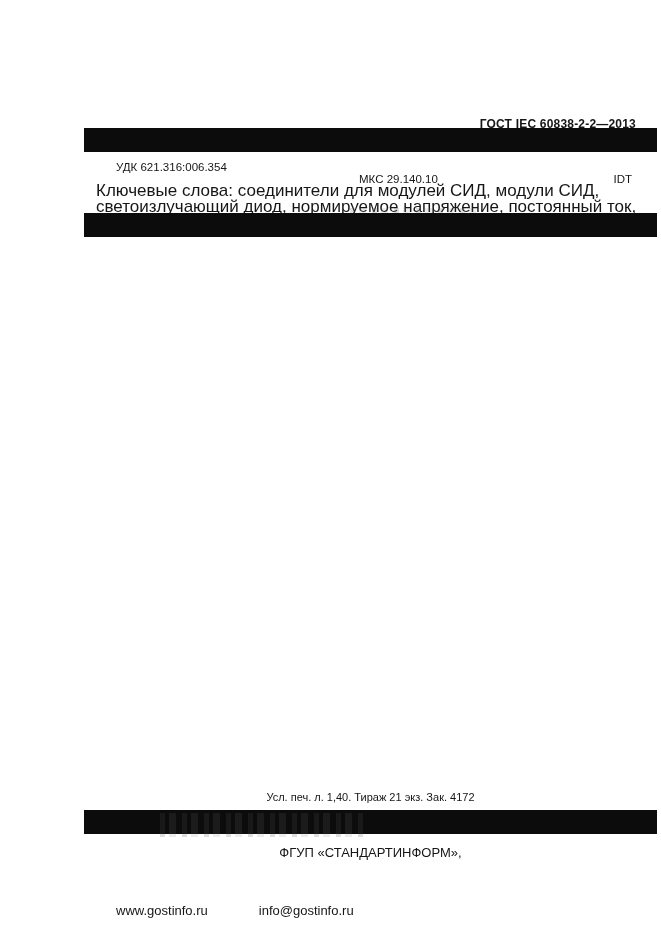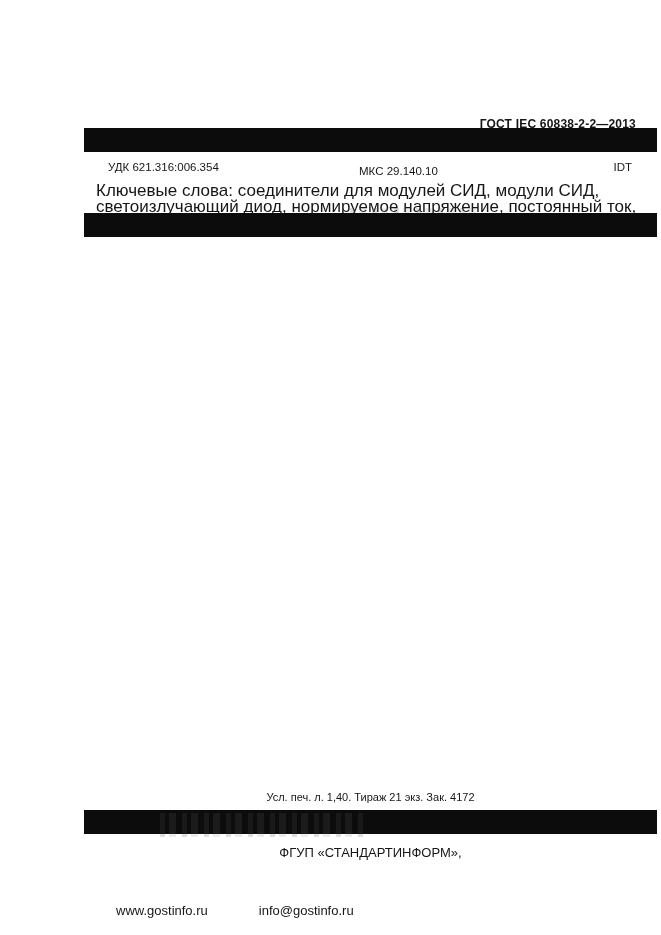--- a/index.html
+++ b/index.html
@@ -33,23 +33,23 @@
   .rule-thin  { height: 1.5px; }
   .rule-1 { top: 88px; }
   .rule-2 { top: 173px; }
   .rule-3 { top: 770px; }
   .meta-row {
     position: absolute;
     top: 105px; left: 44px; right: 45px;
     height: 14px;
     font-size: 11.5px;
   }
-  .meta-udk { position: absolute; left: 8px; top: 0; white-space: nowrap; }
-  .meta-mks { position: absolute; left: 259px; top: 4px; white-space: nowrap; }
-  .meta-idt { position: absolute; right: 0; top: 0; white-space: nowrap; }
+  .meta-udk { position: absolute; left: 16px; top: 0; white-space: nowrap; }
+  .meta-mks { position: absolute; left: 259px; top: 12px; white-space: nowrap; }
+  .meta-idt { position: absolute; right: 0; top: 12px; white-space: nowrap; }
   .keywords {
     position: absolute;
     top: 131px; left: 44px;
     width: 573px;
     font-size: 17px;
     line-height: 15.5px;
     text-align: left;
   }
   .imprint {
     position: absolute;

